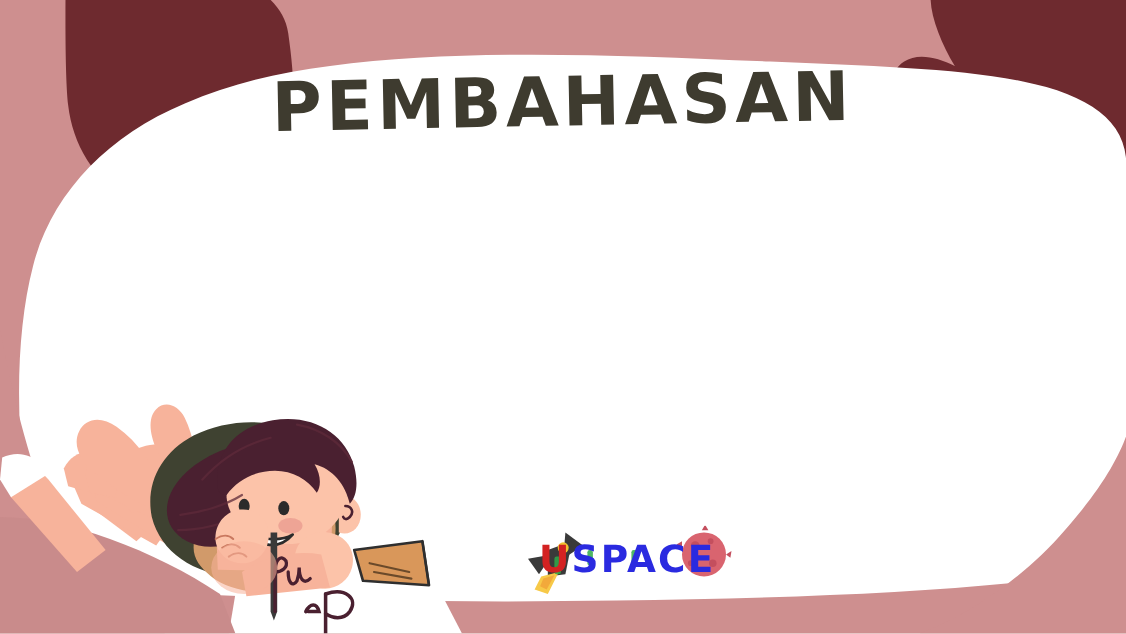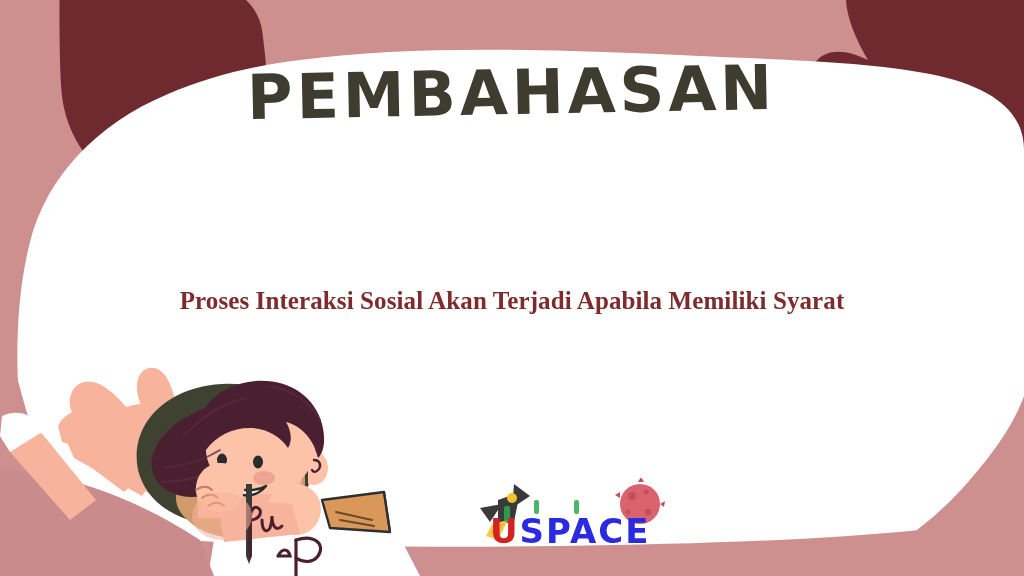--- a/index.html
+++ b/index.html
@@ -76,21 +76,20 @@
     position: absolute;
     left: 22px;
     top: 14px;
     font-family: "DejaVu Sans", sans-serif;
     font-weight: bold;
     font-size: 34px;
     letter-spacing: 2px;
     line-height: 1;
     z-index: 3;
     white-space: nowrap;
-    margin-top: 22px;
   }
   #logo .logo-u { color: #d32222; }
   #logo .logo-rest { color: #2a2ae0; }
 </style>
 </head>
 <body>
 
 <div id="slide">
 
   <div class="layer">
@@ -290,23 +289,20 @@
       </g>
 
       <ellipse cx="222" cy="516" rx="30" ry="24" fill="#f7b39b" opacity="0.55"></ellipse>
     </svg>
   </div>
 
   <div id="title-block">
     <div id="slide-title">PEMBAHASAN</div>
   </div>
 
-  <div id="subtitle-block">
-    <div id="slide-subtitle">Proses Interaksi Sosial Akan Terjadi Apabila Memiliki Syarat</div>
-  </div>
 
   <div id="logo">
     <svg viewBox="0 0 210 66" width="210" height="66" xmlns="http://www.w3.org/2000/svg" style="position:absolute;left:0;top:0;">
 
       <g>
         <path fill="#3a3a3a" d="M46,6 L62,18 L44,30 Z"></path>
         <path fill="#3a3a3a" d="M12,30 L34,26 L22,44 Z"></path>
         <path fill="#3a3a3a" d="M30,22 L52,14 L46,44 L30,46 Z"></path>
         <circle cx="44" cy="20" r="5" fill="#f2c230"></circle>
         <path fill="#f7c948" d="M24,46 L40,42 L30,62 L18,58 Z"></path>

